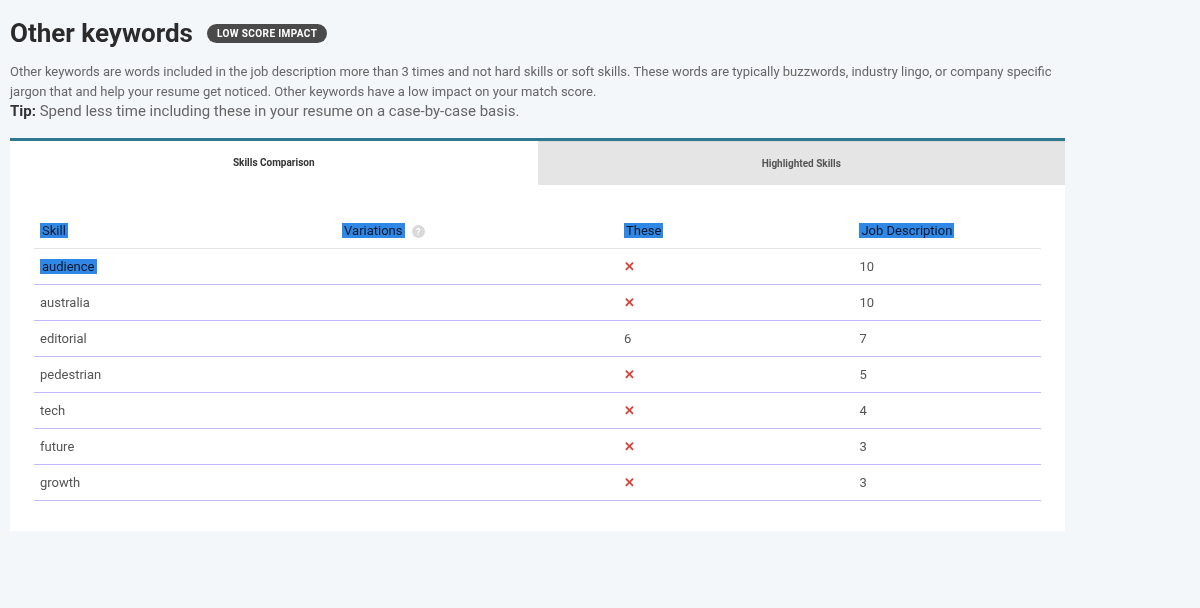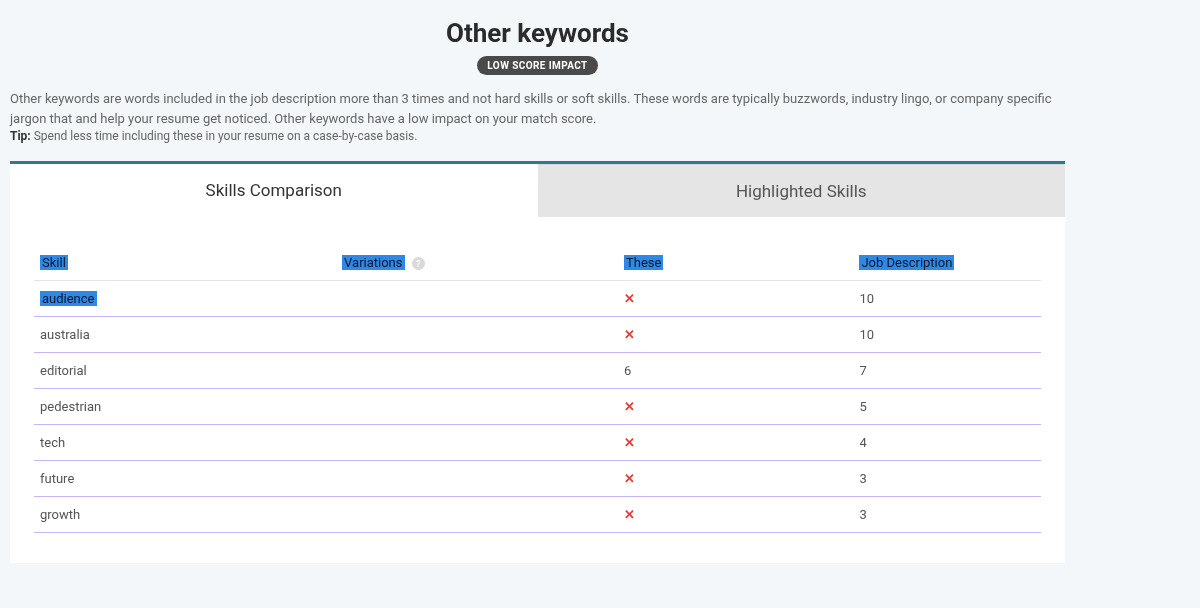--- a/index.html
+++ b/index.html
@@ -11,23 +11,22 @@
     height: 608px;
     overflow: hidden;
   }
   .page {
     padding: 18px 10px 0 10px;
     width: 1075px;
   }
   .header-row {
     display: flex;
     align-items: center;
-    gap: 8px;
+    gap: 14px;
     margin-bottom: 14px;
-    flex-direction: column;
   }
   .page-title {
     font-size: 26px;
     font-weight: 700;
     color: #2b2b2b;
   }
   .badge {
     background: #4a4a4a;
     color: #fff;
     font-size: 10px;
@@ -35,40 +34,40 @@
     letter-spacing: 0.4px;
     padding: 4px 10px;
     border-radius: 12px;
   }
   .description {
     font-size: 13px;
     color: #666;
     line-height: 1.55;
   }
   .tip {
-    font-size: 12px;
+    font-size: 15px;
     color: #666;
     margin-bottom: 18px;
   }
   .tip b { color: #333; font-weight: 700; }
 
   .tab-container {
     border-top: 3px solid #2e7890;
     background: #fff;
   }
   .tabs {
     display: flex;
     width: 100%;
   }
   .tab {
     flex: 1;
     text-align: center;
     padding: 16px 0;
-    font-size: 17px;
-    font-weight: 400;
+    font-size: 10px;
+    font-weight: 700;
     color: #444;
     cursor: pointer;
     user-select: none;
   }
   .tab.active {
     background: #fff;
     color: #333;
   }
   .tab.inactive {
     background: #e5e5e5;

